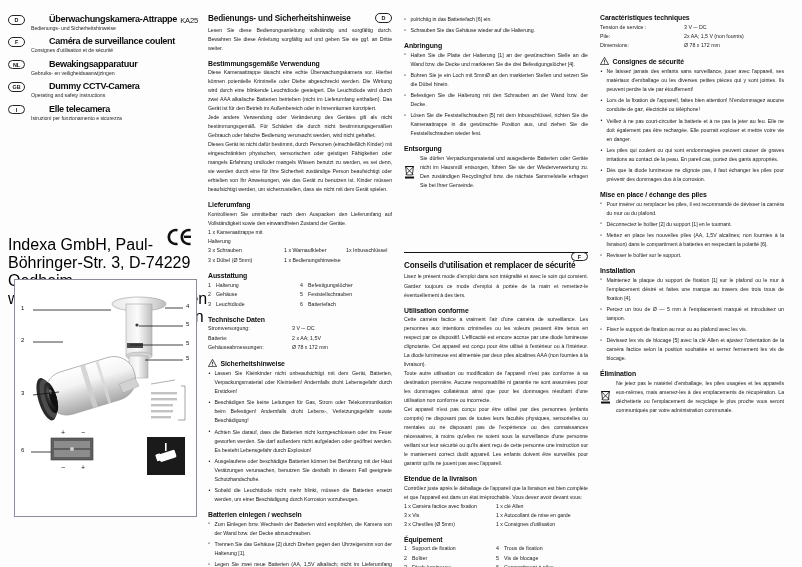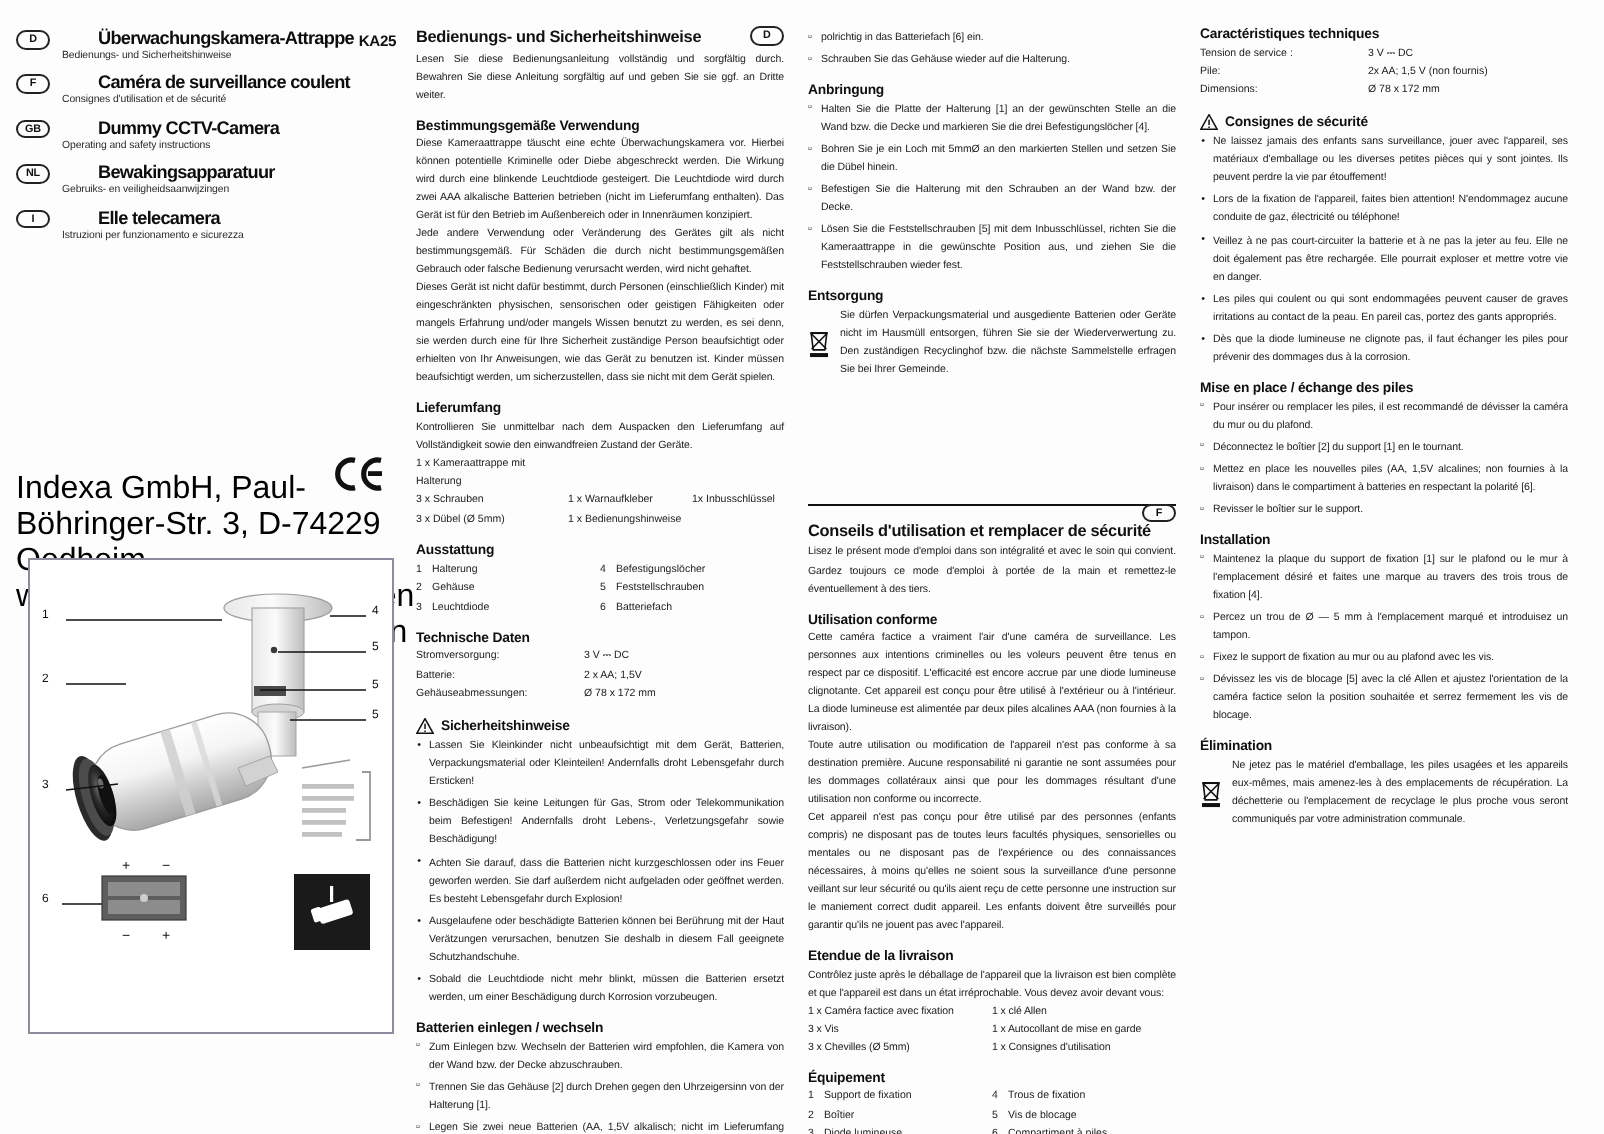--- a/index.html
+++ b/index.html
@@ -65,21 +65,21 @@
   .lang-title {
     font-size: 9.1px; font-weight: bold; color: #0d0d0d;
     letter-spacing: -0.35px; line-height: 1.12; padding-left: 18px;
   }
   .lang-sub {
     font-size: 5.2px; color: #2a2a2a; margin-top: 0.8px;
     letter-spacing: -0.05px;
   }
   .model-code {
     position: absolute; right: 6px; top: 2px;
-    font-size: 7.6px; font-weight: bold; color: #111;
+    font-size: 7.6px; font-weight: normal; color: #111;
     letter-spacing: -0.2px;
   }
 
   
   .sec-head { position: relative; }
   .tag-right {
     position: absolute; right: 0; top: -1px;
     width: 17px; height: 9.5px; border: 0.9px solid #222; border-radius: 5px;
     font-size: 5.4px; font-weight: bold; color: #111;
     display: flex; align-items: center; justify-content: center;
@@ -133,32 +133,32 @@
 
     <div class="lang-row">
       <div class="lang-badge">F</div>
       <div class="lang-txt">
         <div class="lang-title">Caméra de surveillance coulent</div>
         <div class="lang-sub">Consignes d'utilisation et de sécurité</div>
       </div>
     </div>
 
     <div class="lang-row">
+      <div class="lang-badge">NL</div>
+      <div class="lang-txt">
+        <div class="lang-title">Bewakingsapparatuur</div>
+        <div class="lang-sub">Gebruiks- en veiligheidsaanwijzingen</div>
+      </div>
+    </div>
+
+    <div class="lang-row">
       <div class="lang-badge">GB</div>
       <div class="lang-txt">
         <div class="lang-title">Dummy CCTV-Camera</div>
         <div class="lang-sub">Operating and safety instructions</div>
-      </div>
-    </div>
-
-    <div class="lang-row">
-      <div class="lang-badge">NL</div>
-      <div class="lang-txt">
-        <div class="lang-title">Bewakingsapparatuur</div>
-        <div class="lang-sub">Gebruiks- en veiligheidsaanwijzingen</div>
       </div>
     </div>
 
     <div class="lang-row">
       <div class="lang-badge">I</div>
       <div class="lang-txt">
         <div class="lang-title">Elle telecamera</div>
         <div class="lang-sub">Istruzioni per funzionamento e sicurezza</div>
       </div>
     </div>

